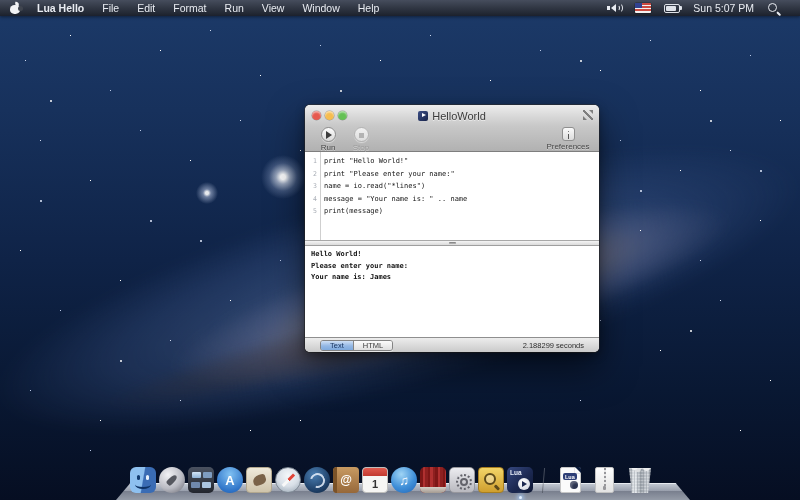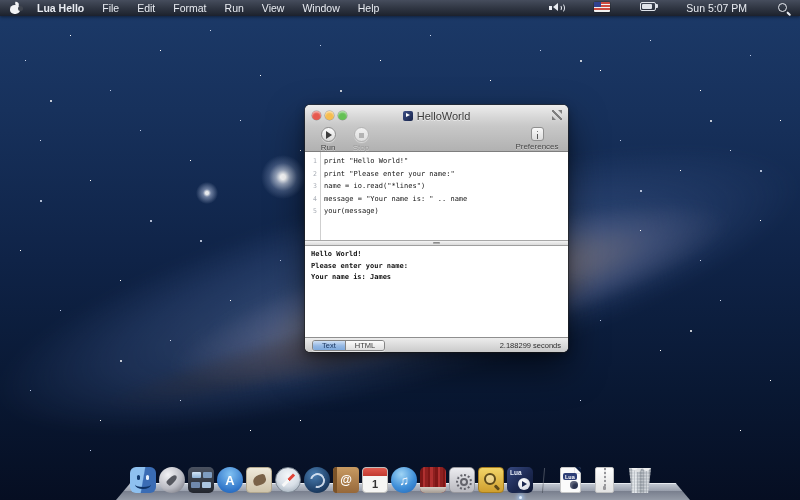--- a/index.html
+++ b/index.html
@@ -44,39 +44,39 @@
     background: linear-gradient(180deg, rgba(72,78,92,0.95), rgba(50,55,66,0.95) 48%, rgba(28,32,42,0.96));
     display:flex; align-items:center; color:#e9ecf2; font-size:10.5px; box-shadow:0 1px 3px rgba(0,0,0,0.45); }
   .mb-item { padding:0 9px; line-height:16px; white-space:nowrap; }
   .mb-appname { font-weight:bold; }
   .apple-wrap { padding:0 8px 0 10px; display:flex; align-items:center; }
   .apple { position:relative; width:10px; height:13px; }
   .apple i { display:block; position:absolute; }
   .apple .body { left:0; top:3.5px; width:10px; height:9px; background:#f2f3f5; border-radius:46% 46% 44% 44%; }
   .apple .bite { right:-2.5px; top:4.5px; width:5px; height:5px; border-radius:50%; background:#40454f; }
   .apple .leaf { left:5px; top:0; width:4px; height:4px; background:#f2f3f5; border-radius:0 80% 0 80%; transform:rotate(10deg); }
-  .mb-right { margin-left:auto; display:flex; gap:30px; padding-right:10px; }
+  .mb-right { margin-left:auto; display:flex; align-items:center; gap:13px; padding-right:20px; }
   .vol-icon { position:relative; width:15px; height:12px; }
   .vol-icon i { display:block; position:absolute; }
   .vol-icon .spk { left:0; top:4px; width:3px; height:4px; background:#e9ecf2; }
   .vol-icon .cone { left:0; top:1.5px; width:0; height:0; border:4.5px solid transparent; border-right:5px solid #e9ecf2; }
   .vol-icon .w1 { left:7px; top:3px; width:6px; height:6px; border:1.4px solid transparent; border-right-color:#e9ecf2; border-radius:50%; }
   .vol-icon .w2 { left:7px; top:1px; width:9px; height:10px; border:1.4px solid transparent; border-right-color:#e9ecf2; border-radius:50%; }
   .flag-icon { width:16px; height:10px; border-radius:1px; position:relative;
     background: repeating-linear-gradient(180deg, #cc4a40 0 1.6px, #f2f2f2 1.6px 3.2px); box-shadow:0 0 0 0.5px rgba(0,0,0,0.35); }
   .flag-icon::before { content:""; position:absolute; left:0; top:0; width:7px; height:5px; background:#31418f; }
   .battery-icon { position:relative; width:16px; height:9px; border:1px solid #dfe3ea; border-radius:2px; }
   .battery-icon::before { content:""; position:absolute; left:1px; top:1px; bottom:1px; width:10px; background:#dfe3ea; border-radius:1px; }
   .battery-icon::after { content:""; position:absolute; right:-3px; top:1.5px; width:2px; height:4px; background:#dfe3ea; border-radius:0 1px 1px 0; }
   .spot-icon { position:relative; width:13px; height:13px; }
   .spot-icon::before { content:""; position:absolute; left:1px; top:1px; width:7px; height:7px; border:1.6px solid #e9ecf2; border-radius:50%; }
   .spot-icon::after { content:""; position:absolute; left:9.5px; top:9.5px; width:4.5px; height:1.8px; background:#e9ecf2; border-radius:1px; transform:rotate(45deg); transform-origin:0 50%; }
 
   
-  .window { position:absolute; left:305px; top:105px; width:263px; height:247px; z-index:20;
+  .window { position:absolute; left:305px; top:105px; width:294px; height:247px; z-index:20;
     border-radius:5px; background:#fff; display:flex; flex-direction:column; overflow:hidden;
     box-shadow: 0 16px 36px rgba(0,0,0,0.55), 0 3px 10px rgba(0,0,0,0.35), 0 0 0 1px rgba(55,55,55,0.6); }
   .titlebar { flex:none; height:21px; position:relative; display:flex; align-items:center;
     background: linear-gradient(180deg,#ededed,#d6d6d6 60%,#c8c8c8); }
   .lights { position:absolute; left:7px; top:6px; display:flex; }
   .tl { width:9px; height:9px; border-radius:50%; margin-right:4px;
     box-shadow: inset 0 1.5px 1.5px rgba(255,255,255,0.55), 0 0 0 0.5px rgba(0,0,0,0.3); }
   .tl.red { background:#e6594e; } .tl.yel { background:#f6bd50; } .tl.grn { background:#65c155; }
   .title-wrap { margin:0 auto; display:flex; align-items:center; gap:4px; font-size:11px; color:#3a3a3a;
     text-shadow:0 1px 0 rgba(255,255,255,0.6); }
@@ -116,21 +116,21 @@
 
   .splitter { flex:none; height:6px; position:relative;
     background: linear-gradient(180deg,#f4f4f4,#dadada); border-top:1px solid #a8a8a8; border-bottom:1px solid #9f9f9f; }
   .splitter::after { content:""; position:absolute; left:50%; top:1.2px; width:7px; height:2.2px; margin-left:-3.5px;
     border-radius:2px; background:#b2b2b2; box-shadow: inset 0 1px 1px rgba(0,0,0,0.25); }
 
   .output { flex:1; background:#fff; padding:4px 0 12px 6px;
     font-family:"DejaVu Sans Mono",monospace; font-size:7px; font-weight:bold; color:#121212; }
   .out-line { height:11.5px; white-space:pre; }
 
-  .statusbar { flex:none; height:15px; display:flex; align-items:center; padding:0 7px;
+  .statusbar { flex:none; height:15px; display:flex; align-items:center; padding:0 15px;
     background: linear-gradient(180deg,#ededed,#cacaca); border-top:1px solid #8f8f8f; }
   .seg { display:flex; height:11px; border:1px solid #848484; border-radius:3px; overflow:hidden;
     box-shadow:0 1px 0 rgba(255,255,255,0.55); }
   .seg .s { font-size:7.5px; line-height:9.5px; padding:0 9px; color:#3a3a3a;
     background: linear-gradient(180deg,#fcfcfc,#dedede); }
   .seg .s.sel { background: linear-gradient(180deg,#cfe0f5,#93b7e4 55%,#7ea9dd); color:#15325e; border-right:1px solid #848484; }
   .elapsed { margin-left:auto; font-size:7.5px; color:#2d2d2d; }
 
   
   .dock-shelf { position:absolute; left:116px; bottom:0; width:574px; height:17px; z-index:15;
@@ -307,21 +307,21 @@
     <div class="code-line">
       <span class="ln">3</span>
       <span class="code">name = io.read("*lines")</span>
     </div>
     <div class="code-line">
       <span class="ln">4</span>
       <span class="code">message = "Your name is: " .. name</span>
     </div>
     <div class="code-line">
       <span class="ln">5</span>
-      <span class="code">your(message)</span>
+      <span class="code">print(message)</span>
     </div>
   </div>
 
   <div class="splitter"></div>
 
   <div class="output">
     <div class="out-line">Hello World!</div>
     <div class="out-line">Please enter your name:</div>
     <div class="out-line">Your name is: James</div>
   </div>

